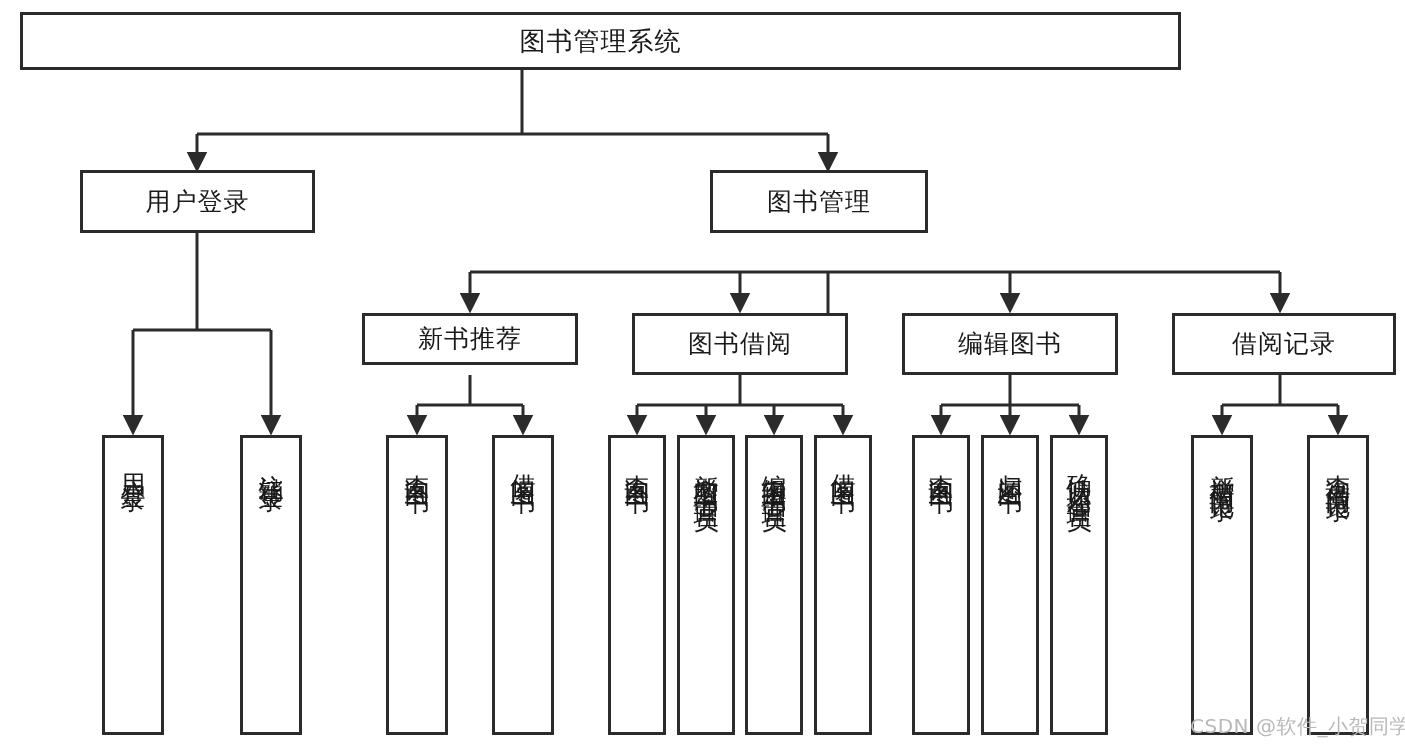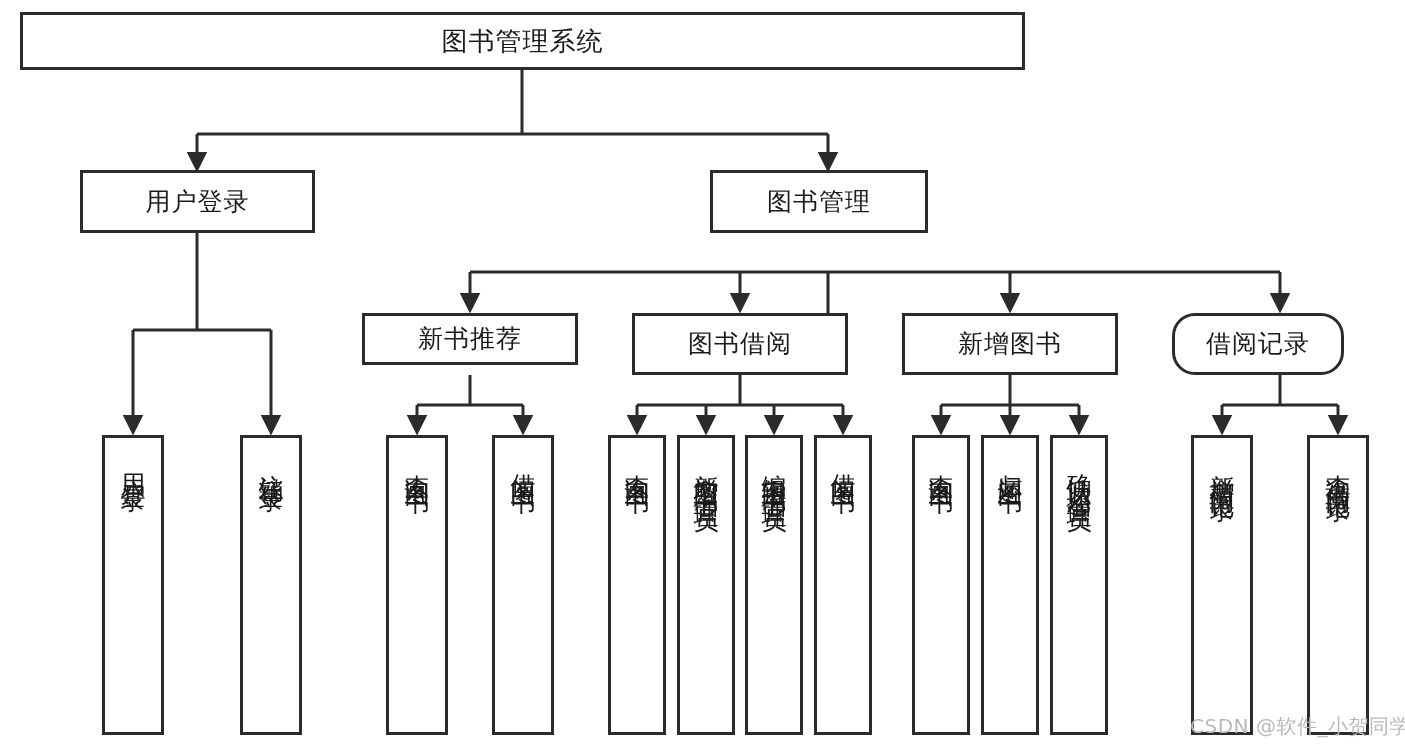--- a/index.html
+++ b/index.html
@@ -113,45 +113,45 @@
       <path d="M 1079 405 L 1079 425" marker-end="url(#arrow)"></path>
 
       <path d="M 1280 375 L 1280 405"></path>
       <path d="M 1222 405 L 1338 405"></path>
       <path d="M 1222 405 L 1222 425" marker-end="url(#arrow)"></path>
       <path d="M 1338 405 L 1338 425" marker-end="url(#arrow)"></path>
 
     </g>
   </svg>
 
-  <div class="node horiz root" style="left:20px; top:12px; width:1005px; height:58px;justify-content:center;">
+  <div class="node horiz root" style="left:20px; top:12px; width:1161px; height:58px;justify-content:center;">
     <span>图书管理系统</span>
   </div>
 
   <div class="node horiz" style="left:80px; top:170px; width:235px; height:63px;">
     <span>用户登录</span>
   </div>
 
   <div class="node horiz" style="left:710px; top:170px; width:218px; height:63px;">
     <span>图书管理</span>
   </div>
 
   <div class="node horiz" style="left:362px; top:313px; width:216px; height:52px;">
     <span>新书推荐</span>
   </div>
 
   <div class="node horiz" style="left:632px; top:313px; width:216px; height:62px;">
     <span>图书借阅</span>
   </div>
 
   <div class="node horiz" style="left:902px; top:313px; width:216px; height:62px;">
-    <span>新增图书</span>
-  </div>
-
-  <div class="node horiz" style="left:1172px; top:313px; width:172px; height:62px;border-radius:23px;">
+    <span>编辑图书</span>
+  </div>
+
+  <div class="node horiz" style="left:1172px; top:313px; width:224px; height:62px;">
     <span>借阅记录</span>
   </div>
 
   <div class="node leaf" style="left:102px; top:435px; width:62px; height:300px;">
     <span class="vtext">用户登录</span>
   </div>
 
   <div class="node leaf" style="left:240px; top:435px; width:62px; height:300px;">
     <span class="vtext">注销登录</span>
   </div>

